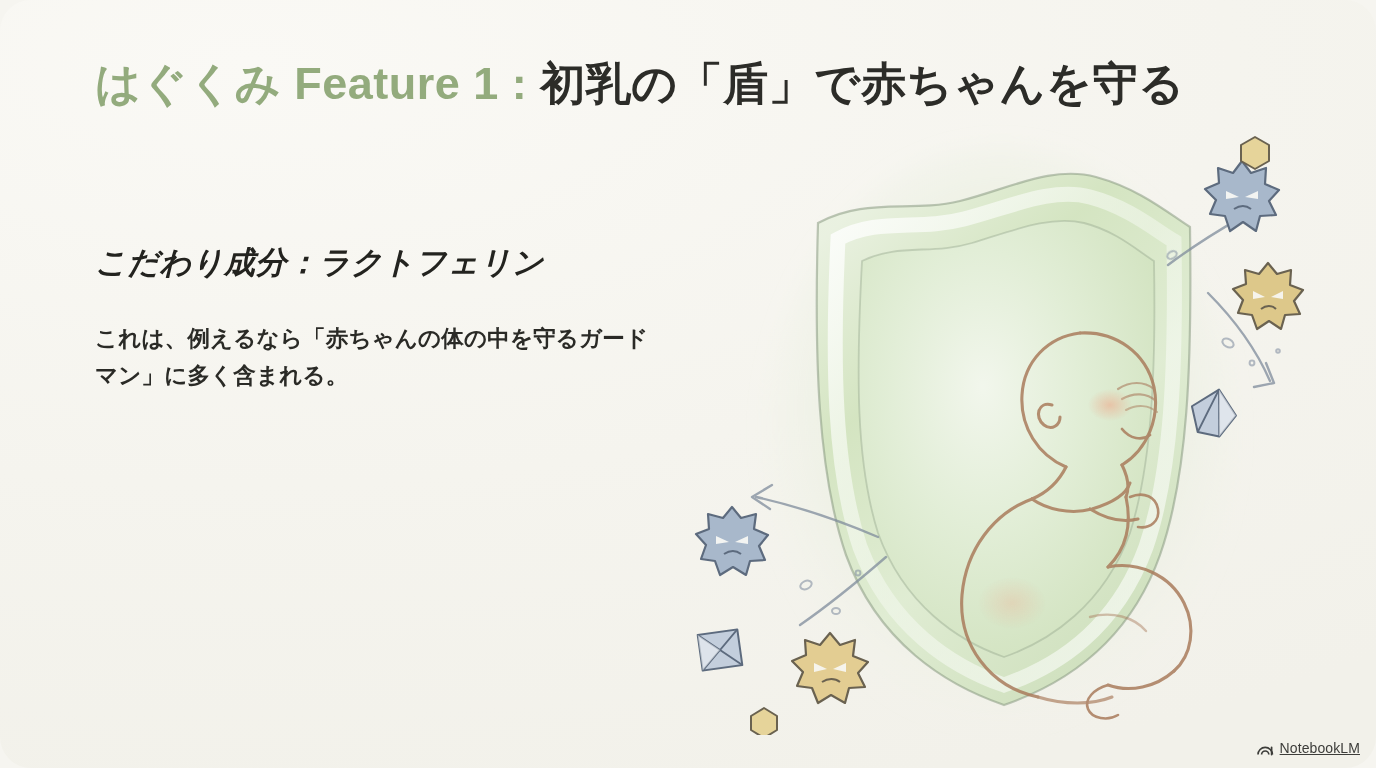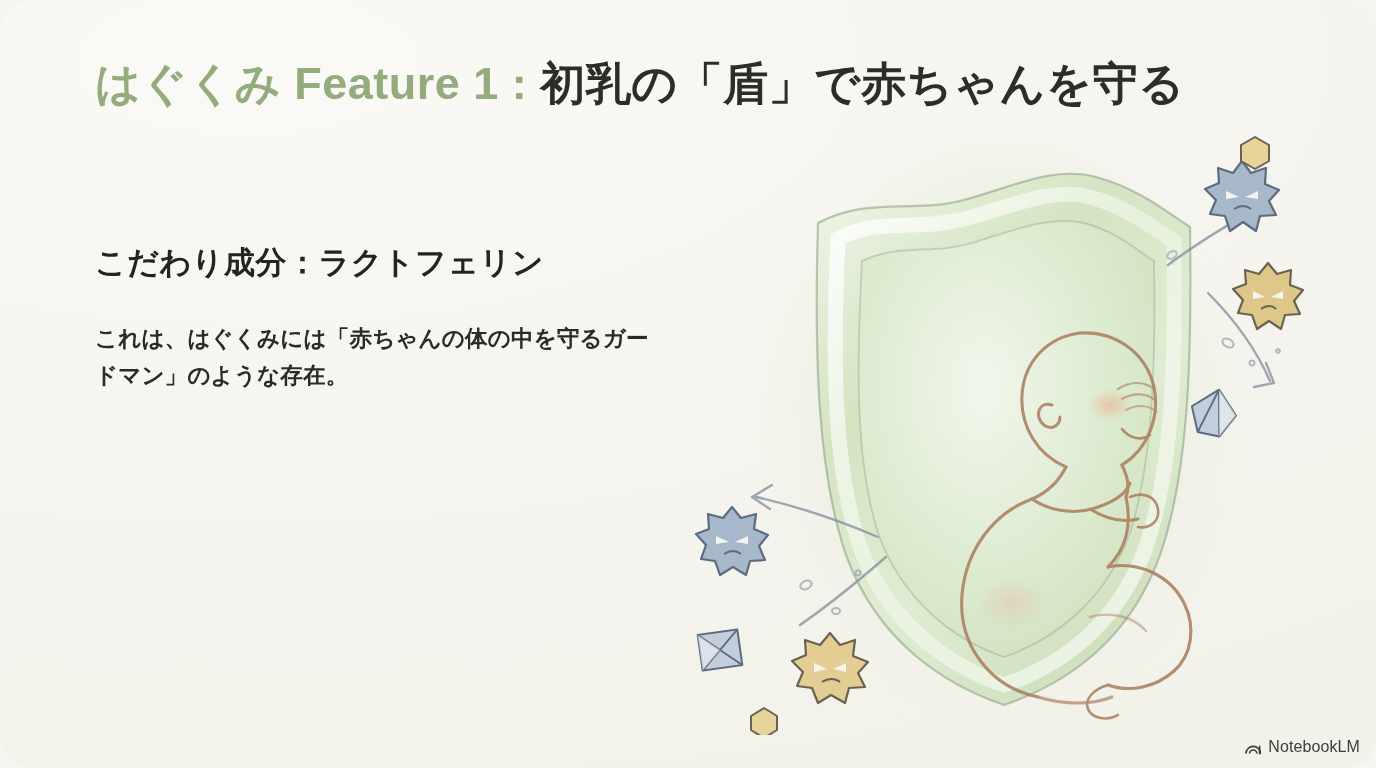--- a/index.html
+++ b/index.html
@@ -47,20 +47,21 @@
     width:560px;
   }
 
   .subheading {
     font-size:31px;
     font-weight:700;
     color:#23231f;
     letter-spacing:0.5px;
     line-height:1.3;
     margin-bottom:38px;
+    font-style:italic;
   }
 
   .para {
     font-size:22.5px;
     font-weight:700;
     color:#2a2a26;
     line-height:1.62;
     letter-spacing:0.2px;
   }
   .para + .para { margin-top:34px; }
@@ -74,44 +75,45 @@
   .illustration svg { display:block; width:100%; height:100%; }
 
   
   .watermark {
     position:absolute;
     right:16px; bottom:12px;
     display:flex; align-items:center; gap:6px;
     color:#3d3d3a;
   }
   .watermark .wm-label {
-    font-size:16px;
+    font-size:14px;
     font-weight:500;
     letter-spacing:0.1px;
+    text-decoration:underline;
   }
   .wm-mark { display:block; }
 </style>
 </head>
 <body>
 
 <div class="slide">
 
   <div class="title-block">
     <div class="title-line">
       <span class="title-accent">はぐくみ Feature 1 :</span>
       <span class="title-main">初乳の「盾」で赤ちゃんを守る</span>
     </div>
   </div>
 
   <div class="left-col">
 
     <div class="subheading">こだわり成分：ラクトフェリン</div>
 
 
-    <p class="para">これは、はぐくみには「赤ちゃんの体の中を守るガードマン」のような存在。</p>
+    <p class="para">これは、例えるなら「赤ちゃんの体の中を守るガードマン」に多く含まれる。</p>
 
   </div>
 
   <div class="illustration">
     <svg viewBox="0 0 700 630" xmlns="http://www.w3.org/2000/svg" aria-hidden="true">
       <defs>
 
         <radialGradient id="glow" cx="50%" cy="45%" r="58%">
           <stop offset="0%" stop-color="#cfe3bb" stop-opacity="0.60"></stop>
           <stop offset="55%" stop-color="#d9e8c9" stop-opacity="0.32"></stop>

